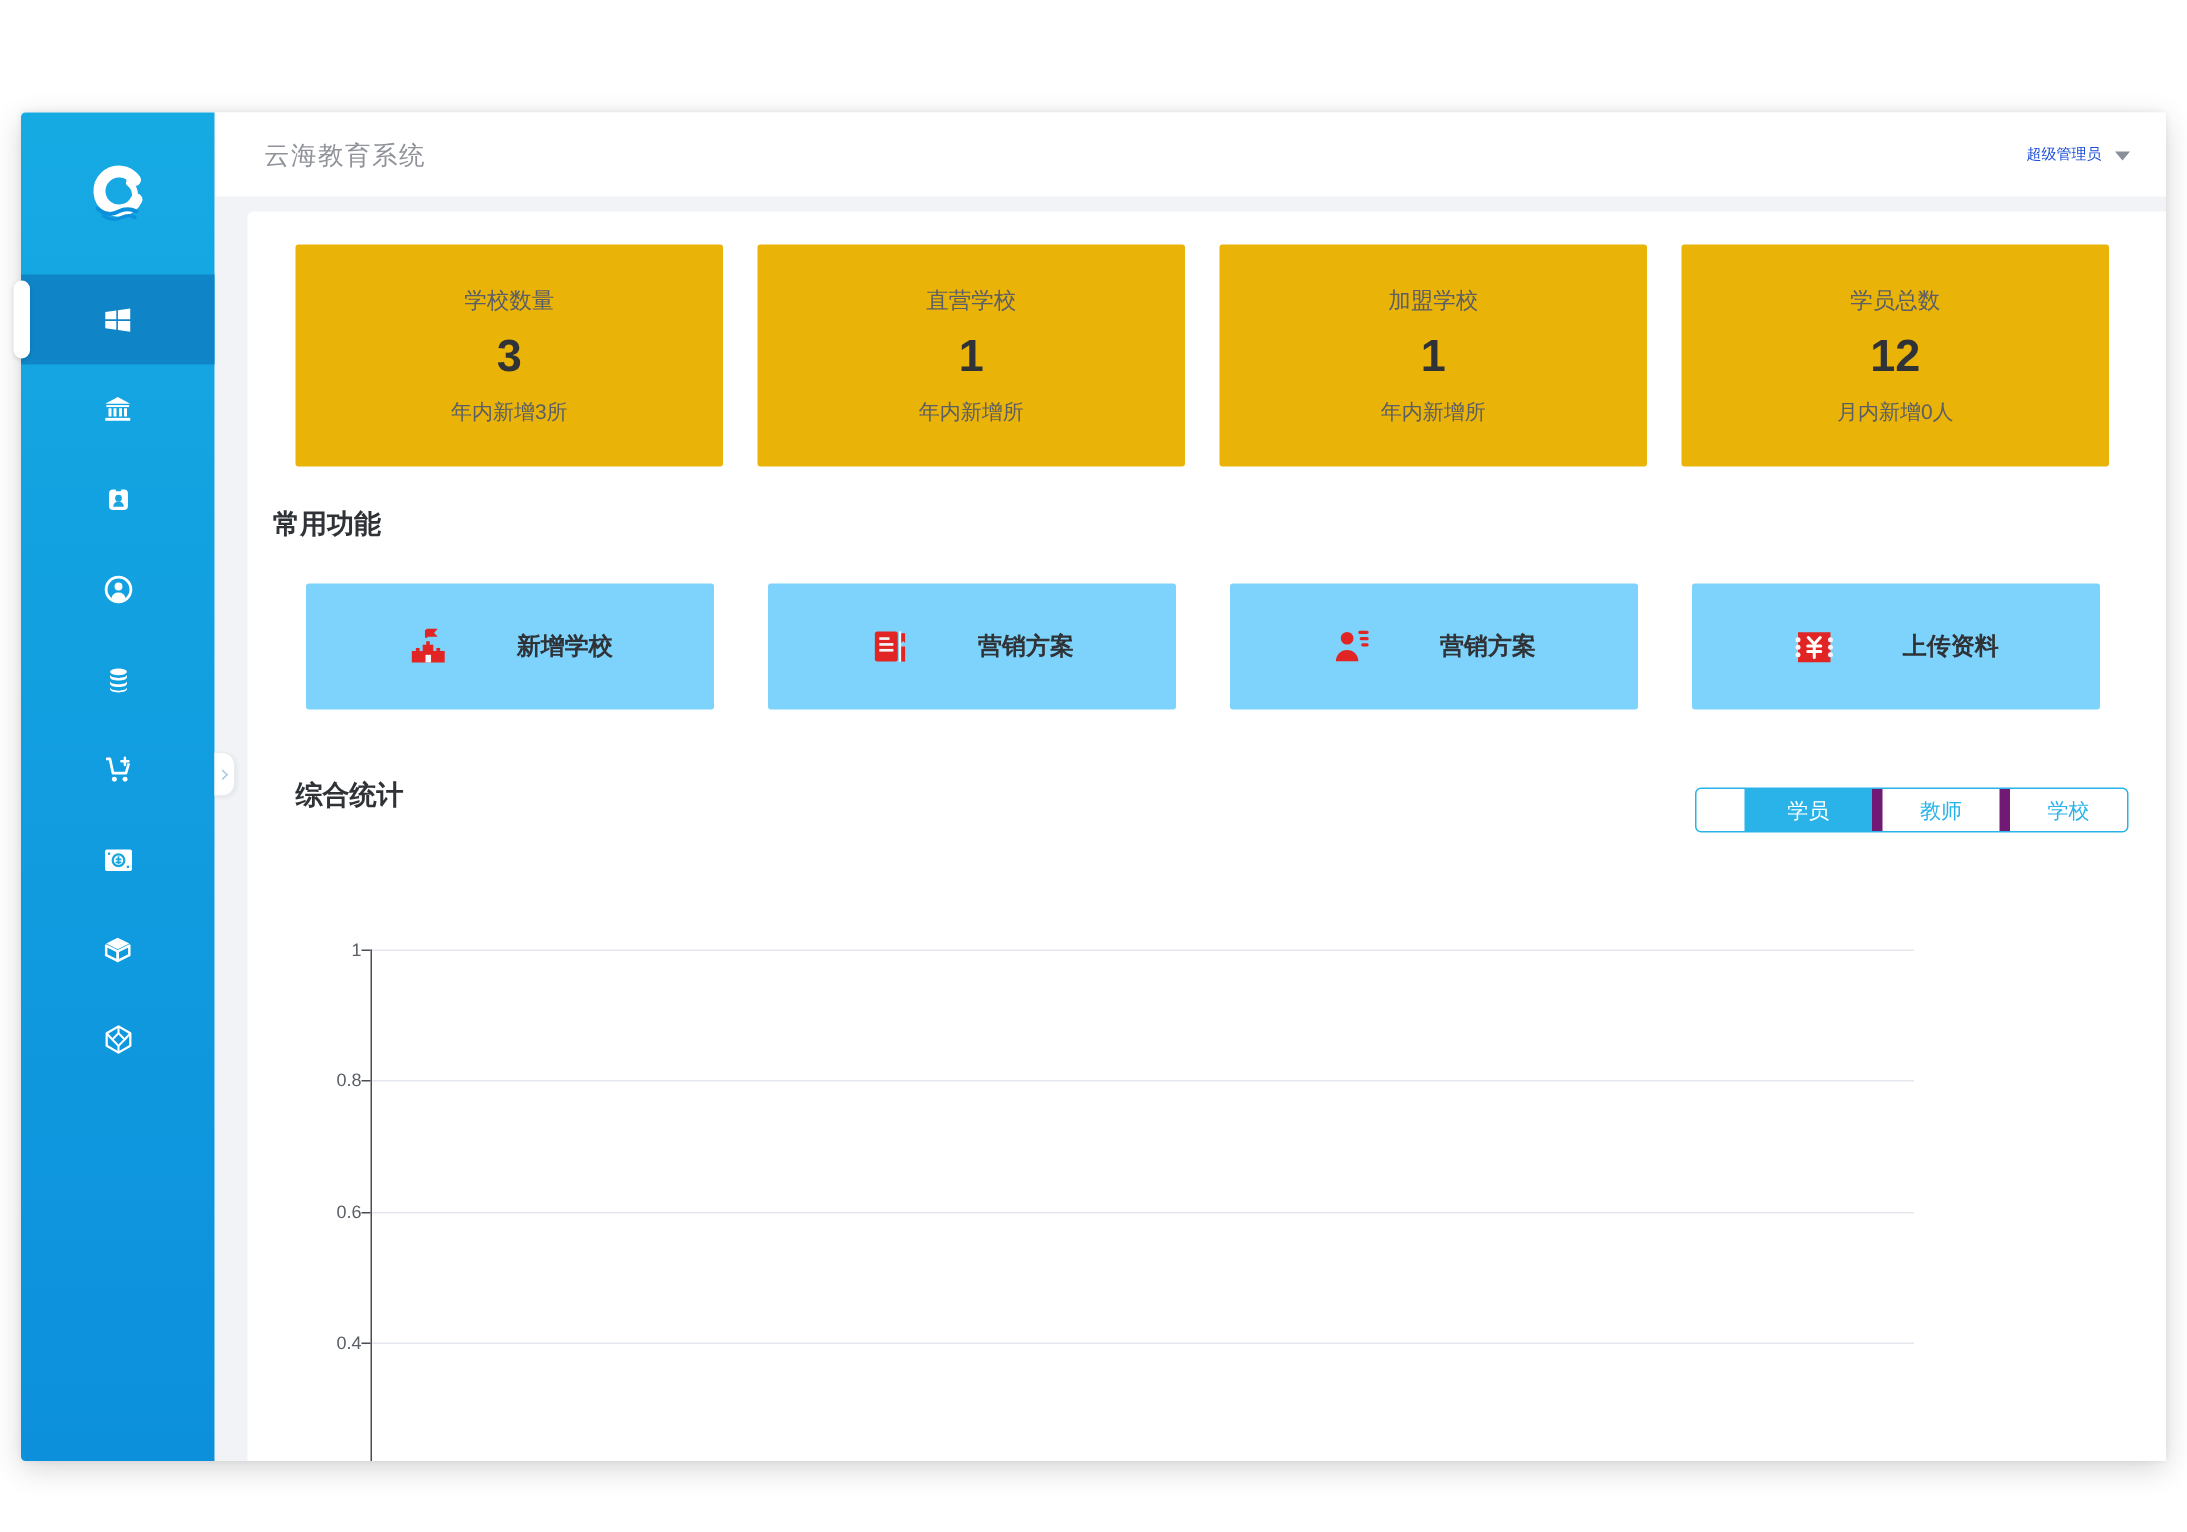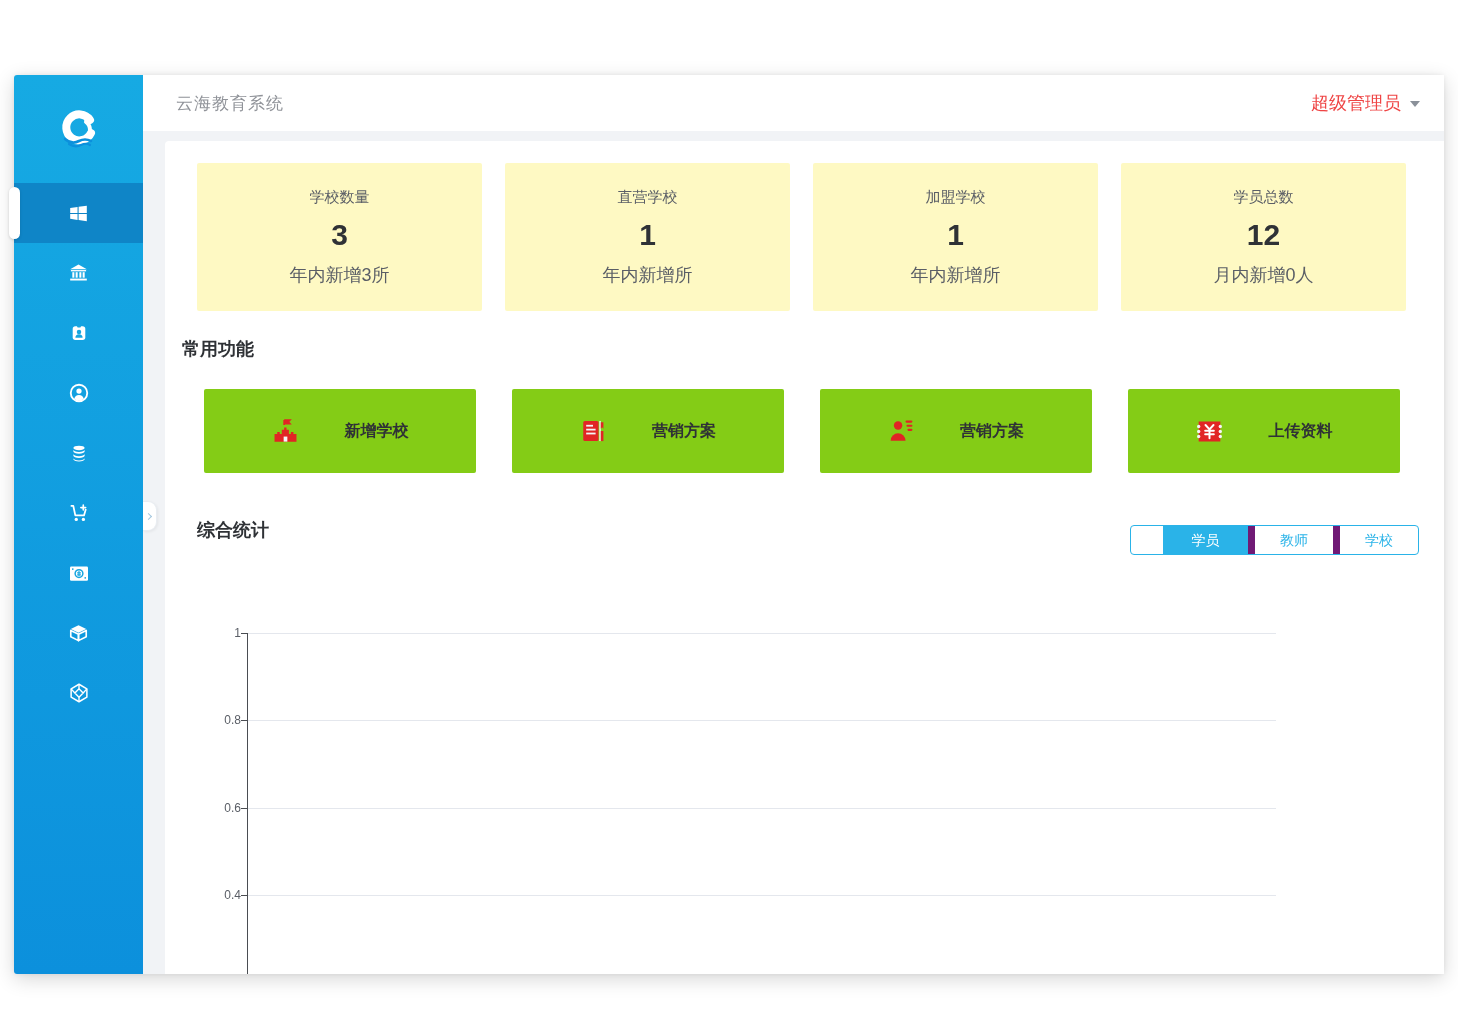--- a/index.html
+++ b/index.html
@@ -29,45 +29,45 @@
   .collapse-toggle .chev { width:5px; height:5px; border:solid #A3C6DE; border-width:1.5px 1.5px 0 0;
                      transform:rotate(45deg); margin-left:-2px; }
 
   
   .content { flex:1; display:flex; flex-direction:column; background:#F1F3F6;
              border-radius:0 3px 3px 0; min-width:0; }
   .topbar { height:56px; flex:0 0 56px; background:#fff; display:flex; align-items:center;
             justify-content:space-between; padding:0 24px 0 33px; }
   .app-title { font-size:17px; color:#909399; letter-spacing:1px; }
   .user-menu { display:flex; align-items:center; gap:9px; cursor:pointer; }
-  .user-name { font-size:18px; color:#ef4444; }
+  .user-name { font-size:10px; color:#1d4ed8; }
   .caret { width:0; height:0; border-left:5px solid transparent; border-right:5px solid transparent;
            border-top:6px solid #8A9099; margin-top:2px; }
 
   .panel { position:relative; flex:1; margin:10px 0 0 22px; background:#fff;
            border-top-left-radius:4px; overflow:hidden; }
 
   
   .stats-grid { position:absolute; top:22px; left:32px; display:grid;
                 grid-template-columns:repeat(4,285px); gap:23px; }
-  .stat-card { height:148px; background:#fef9c3; border-radius:2px; display:flex;
+  .stat-card { height:148px; background:#eab308; border-radius:2px; display:flex;
                flex-direction:column; align-items:center; justify-content:center; gap:11px; }
   .stat-label { font-size:15px; color:#5A5E66; }
   .stat-value { font-size:30px; font-weight:bold; color:#2F3236; }
-  .stat-sub   { font-size:18px; color:#5A5E66; }
+  .stat-sub   { font-size:14px; color:#5A5E66; }
 
   
   .sec-heading { position:absolute; left:17px; font-size:18px; font-weight:bold; color:#2F3236; }
   .sec-heading.h1 { top:196px; }
   .sec-heading.h2 { top:377px;margin-left:15px; }
 
   
   .quick-grid { position:absolute; top:248px; left:39px; display:grid;
                 grid-template-columns:repeat(4,272px); gap:36px; }
-  .quick-card { height:84px; background:#84cc16; border-radius:2px; display:flex;
+  .quick-card { height:84px; background:#7dd3fc; border-radius:2px; display:flex;
                 align-items:center; justify-content:center; gap:46px; cursor:pointer; }
   .quick-label { font-size:16px; font-weight:bold; color:#2F3236; }
   .quick-card svg { display:block; }
 
   
   .tabs { position:absolute; top:384px; right:25px; display:flex; height:30px;
           border:1px solid #2AB3E8; border-radius:4px; overflow:hidden; background:#fff; }
   .tab { width:85px; line-height:28px; text-align:center; font-size:14px; color:#2AB3E8;
          cursor:pointer; }
   .tab + .tab { border-left:7px solid #701a75; }

